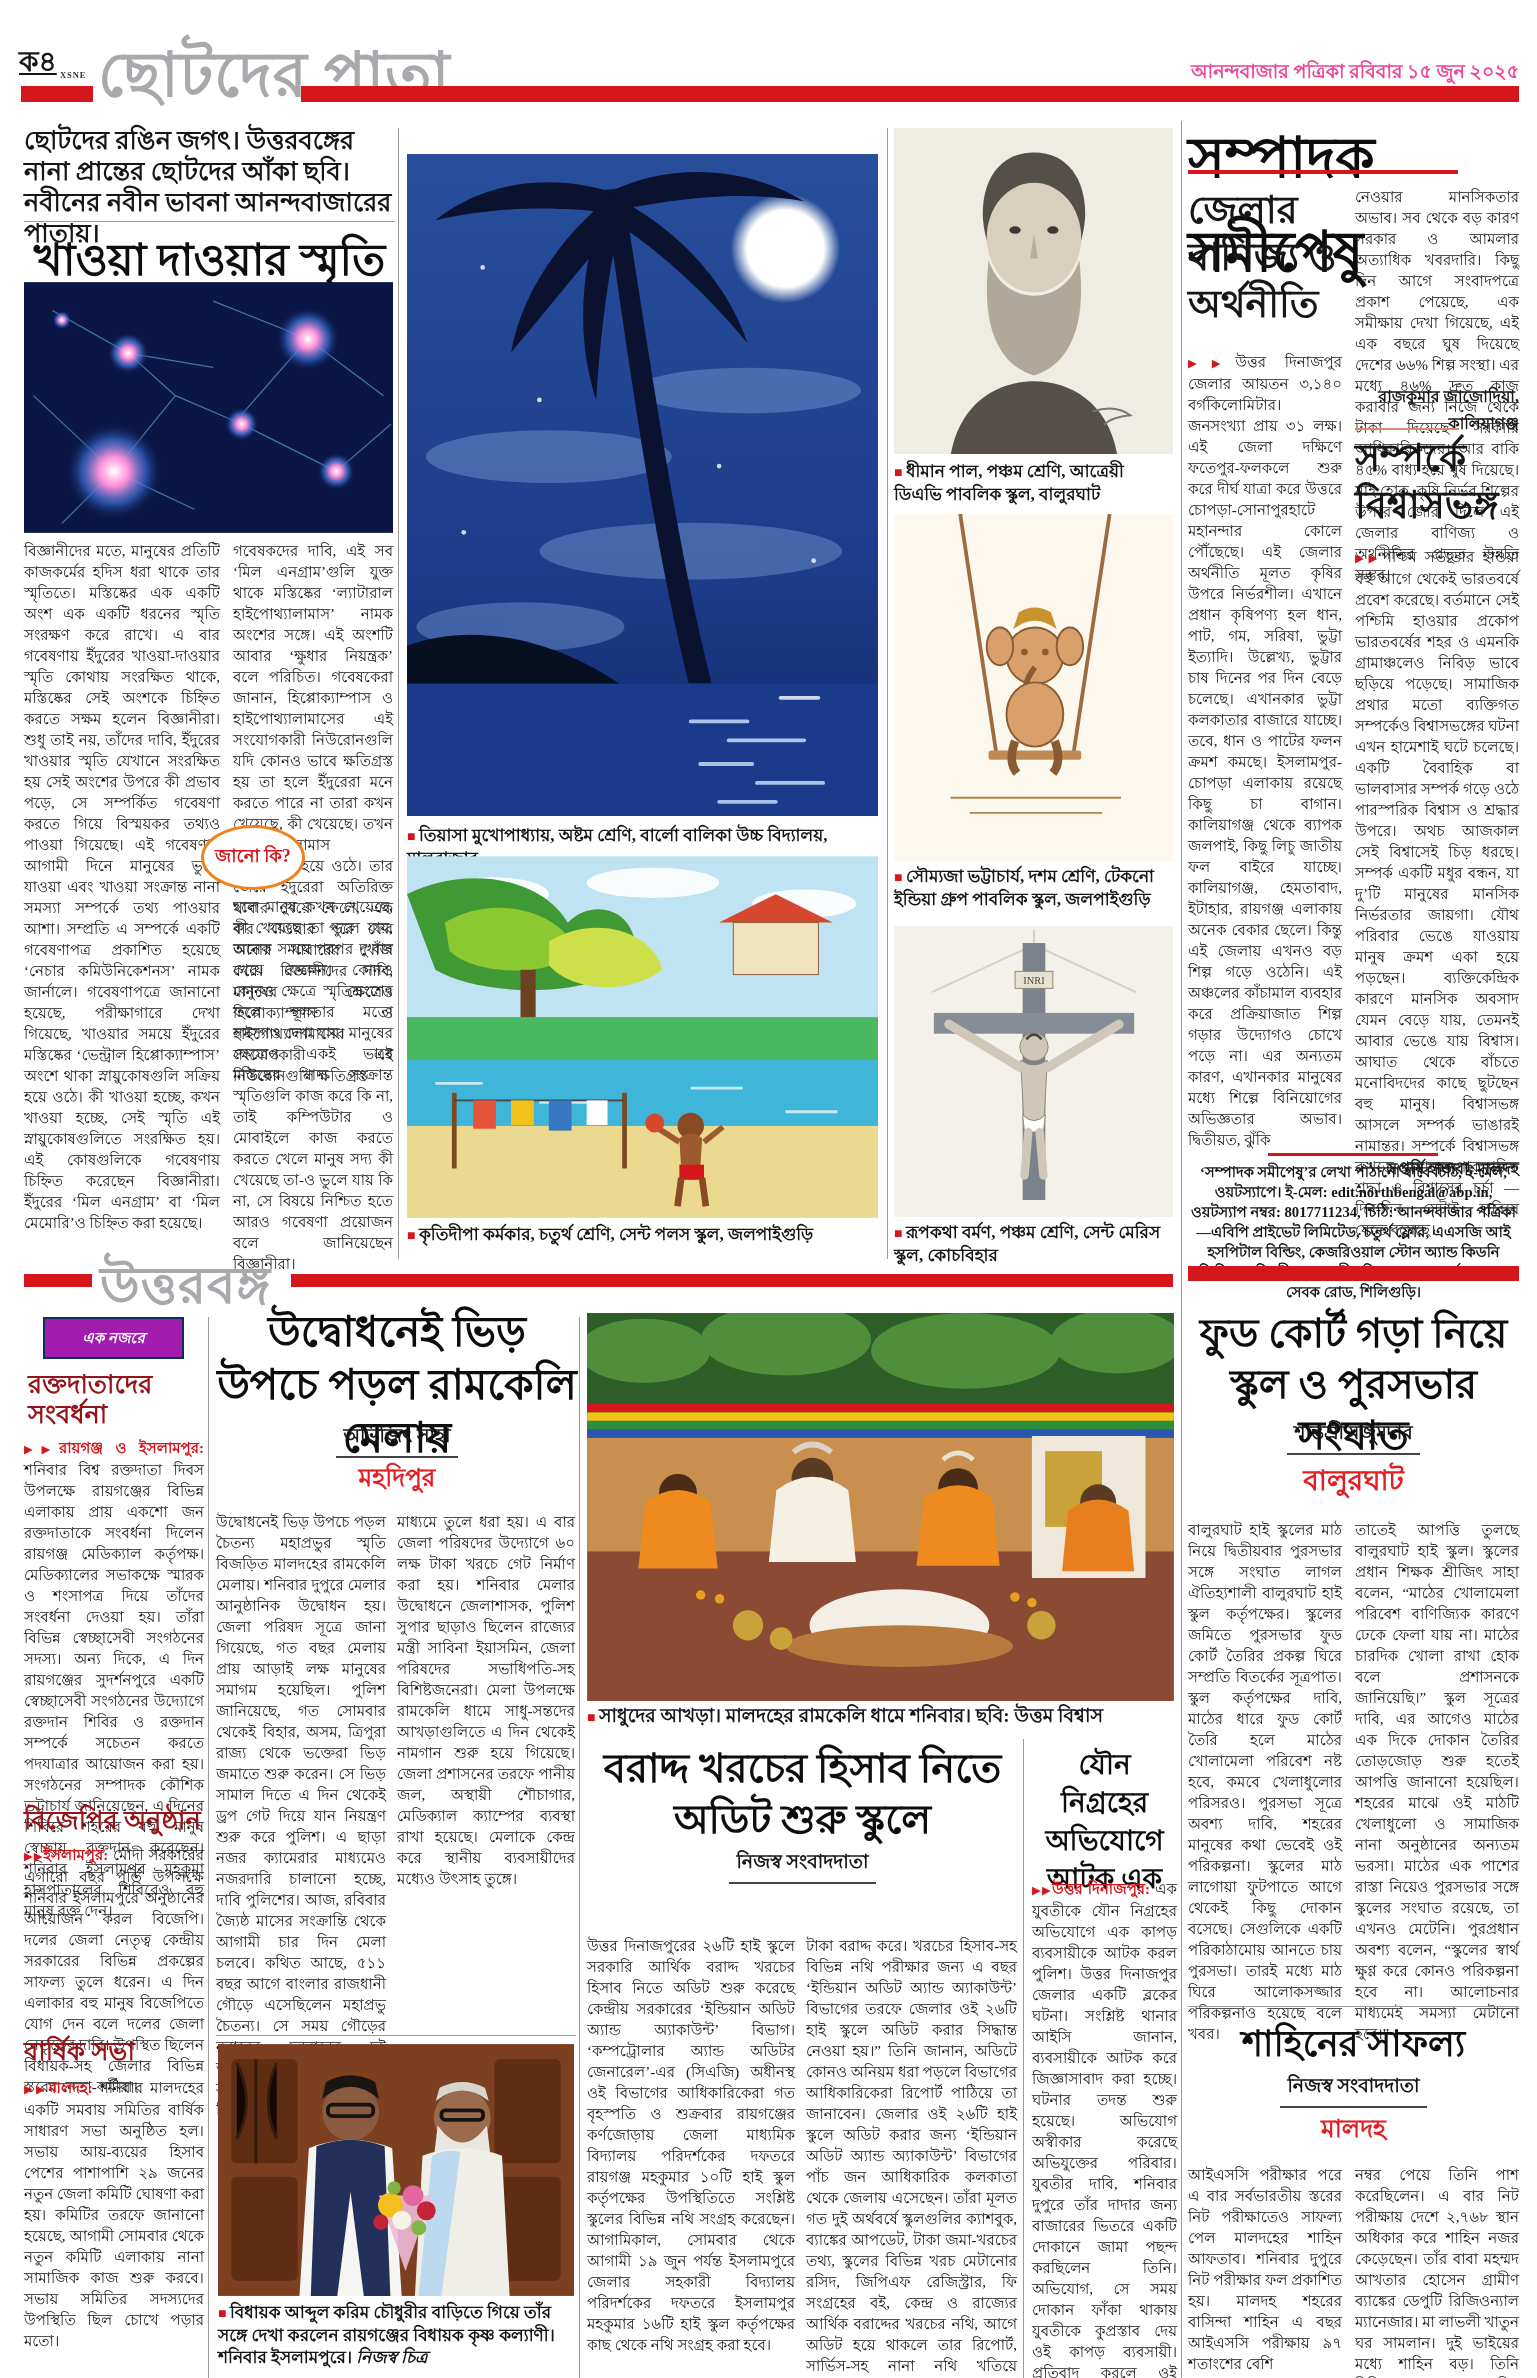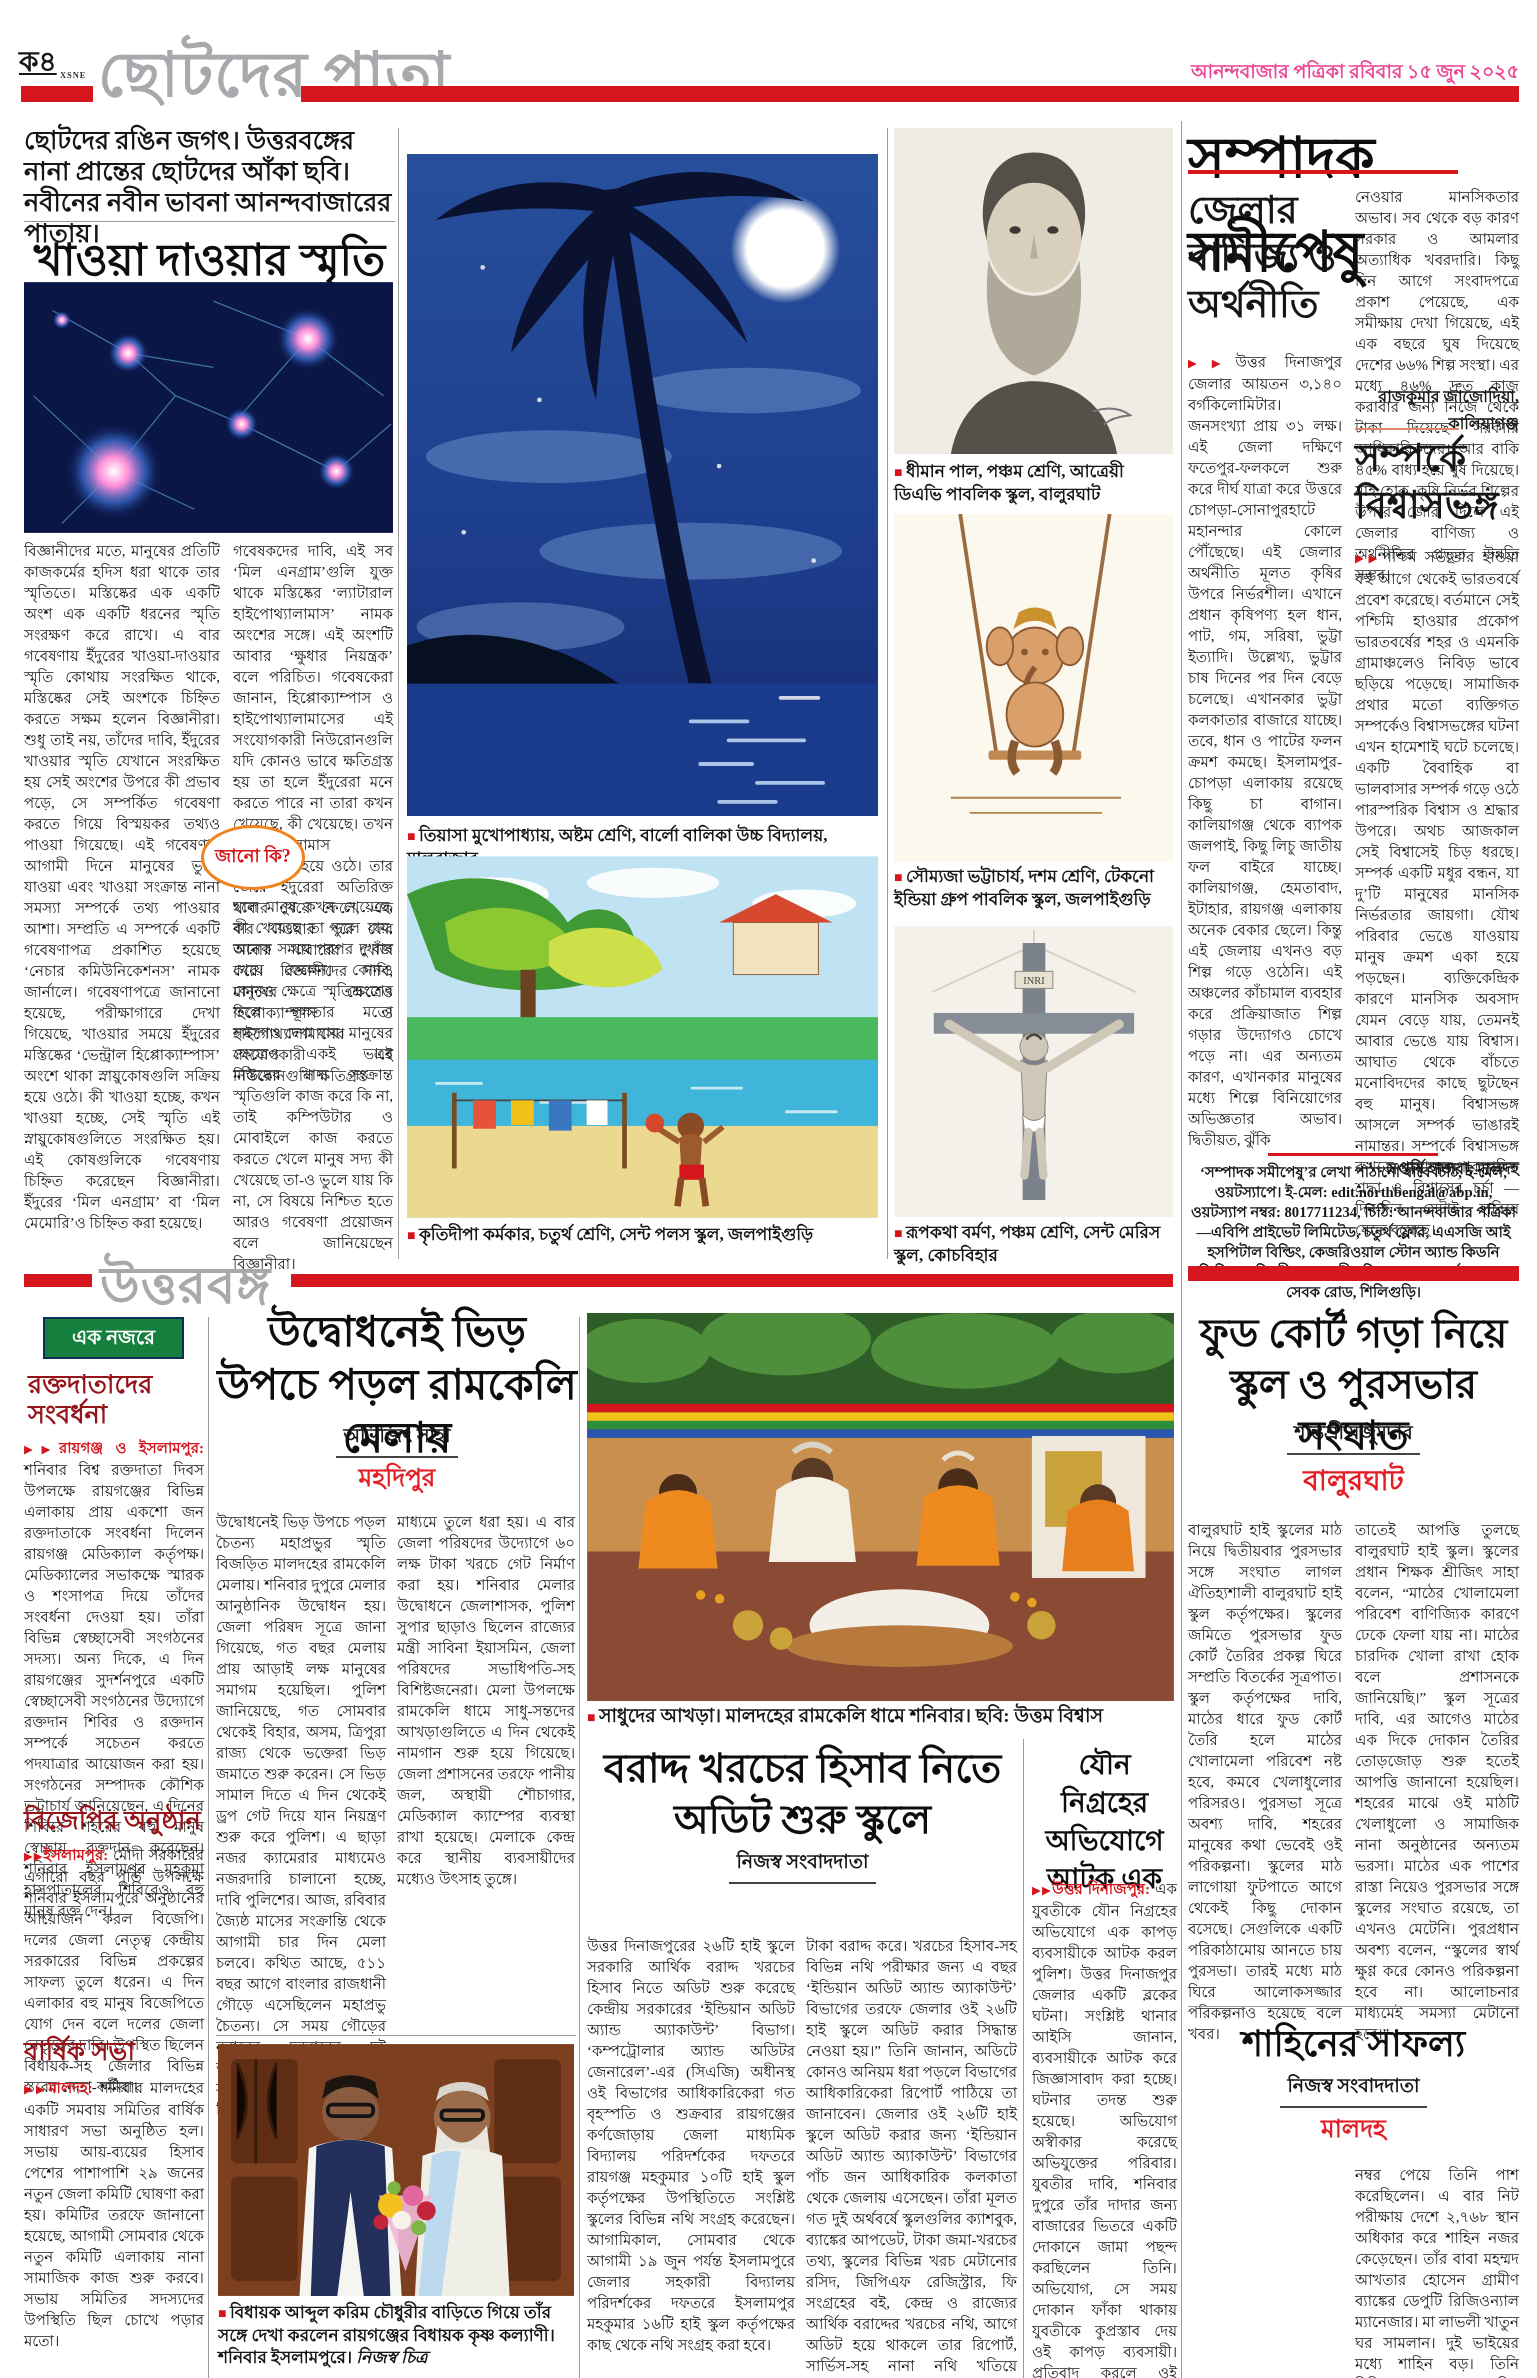--- a/index.html
+++ b/index.html
@@ -22,22 +22,22 @@
   .byline .inner{display:inline-block;border-bottom:2.8px double #444;padding:0 7.6px 2.8px;}
   .dateline{font-size:24.6px;font-weight:bold;color:#e31e24;text-align:center;}
   .lead{color:#d6161d;font-weight:bold;}
   .lead::before{content:"\25B6\25B6 ";font-size:11.4px;color:#d6161d;}
   .briefhead{font-size:25.6px;line-height:30px;font-weight:bold;color:#97131a;}
   .sig{font-weight:bold;text-align:right;font-size:16px;}
   .ltr-head{font-size:38px;line-height:47px;font-weight:bold;}
   .contact{font-size:14.7px;line-height:20px;text-align:center;font-weight:bold;}
   .know{position:absolute;border:3.8px solid #f0831e;border-radius:50%;background:#fff;
     color:#d6161d;font-weight:bold;font-size:18px;display:flex;align-items:center;justify-content:center;}
-  .nbbox{background:#15803d;border:2.8px solid #0b2f57;color:#fff;font-weight:bold;
-    font-size:20px;display:flex;align-items:center;justify-content:center;}
+  .nbbox{background:#a21caf;border:2.8px solid #0b2f57;color:#fff;font-weight:bold;
+    font-size:15px;display:flex;align-items:center;justify-content:center;font-style:italic;}
   figure{margin:0;padding:0;}
   svg{display:block;}
 </style>
 </head>
 <body>
 
 <div id="paper">
 
   <div class="abs pagecode" style="left:19px;top:40px;text-decoration:underline;">ক৪</div>
   <div class="abs edition" style="left:60px;top:70px;">XSNE</div>
@@ -411,16 +411,17 @@
   <div class="abs headline" style="left:1188px;top:1308px;width:331px;font-size:40px;line-height:51px;text-align:center;">ফুড কোর্ট গড়া নিয়ে স্কুল ও পুরসভার সংঘাত</div>
   <div class="abs byline" style="left:1188px;top:1418px;width:331px;"><span class="inner">শান্তশ্রী মজুমদার</span></div>
   <div class="abs dateline" style="left:1188px;top:1459px;width:331px;font-size:28px;">বালুরঘাট</div>
   <div class="abs body" style="left:1188px;top:1520px;width:154px;height:473px;">বালুরঘাট হাই স্কুলের মাঠ নিয়ে দ্বিতীয়বার পুরসভার সঙ্গে সংঘাত লাগল ঐতিহ্যশালী বালুরঘাট হাই স্কুল কর্তৃপক্ষের। স্কুলের জমিতে পুরসভার ফুড কোর্ট তৈরির প্রকল্প ঘিরে সম্প্রতি বিতর্কের সূত্রপাত। স্কুল কর্তৃপক্ষের দাবি, মাঠের ধারে ফুড কোর্ট তৈরি হলে মাঠের খোলামেলা পরিবেশ নষ্ট হবে, কমবে খেলাধুলোর পরিসরও। পুরসভা সূত্রে অবশ্য দাবি, শহরের মানুষের কথা ভেবেই ওই পরিকল্পনা। স্কুলের মাঠ লাগোয়া ফুটপাতে আগে থেকেই কিছু দোকান বসেছে। সেগুলিকে একটি পরিকাঠামোয় আনতে চায় পুরসভা। তারই মধ্যে মাঠ ঘিরে আলোকসজ্জার পরিকল্পনাও হয়েছে বলে খবর।</div>
   <div class="abs body" style="left:1355px;top:1520px;width:164px;height:473px;">তাতেই আপত্তি তুলছে বালুরঘাট হাই স্কুল। স্কুলের প্রধান শিক্ষক শ্রীজিৎ সাহা বলেন, “মাঠের খোলামেলা পরিবেশ বাণিজ্যিক কারণে ঢেকে ফেলা যায় না। মাঠের চারদিক খোলা রাখা হোক বলে প্রশাসনকে জানিয়েছি।” স্কুল সূত্রের দাবি, এর আগেও মাঠের এক দিকে দোকান তৈরির তোড়জোড় শুরু হতেই আপত্তি জানানো হয়েছিল। শহরের মাঝে ওই মাঠটি খেলাধুলো ও সামাজিক নানা অনুষ্ঠানের অন্যতম ভরসা। মাঠের এক পাশের রাস্তা নিয়েও পুরসভার সঙ্গে স্কুলের সংঘাত রয়েছে, তা এখনও মেটেনি। পুরপ্রধান অবশ্য বলেন, “স্কুলের স্বার্থ ক্ষুণ্ণ করে কোনও পরিকল্পনা হবে না। আলোচনার মাধ্যমেই সমস্যা মেটানো হবে।”</div>
 
   <div class="rule-h" style="left:1188px;top:2006px;width:331px;"></div>
   <div class="abs headline" style="left:1188px;top:2016px;width:331px;font-size:36px;text-align:center;">শাহিনের সাফল্য</div>
   <div class="abs byline" style="left:1188px;top:2071px;width:331px;"><span class="inner">নিজস্ব সংবাদদাতা</span></div>
   <div class="abs dateline" style="left:1188px;top:2110px;width:331px;">মালদহ</div>
+  <div class="abs body" style="left:1188px;top:2165px;width:154px;height:206px;">আইএসসি পরীক্ষার পরে এ বার সর্বভারতীয় স্তরের নিট পরীক্ষাতেও সাফল্য পেল মালদহের শাহিন আফতাব। শনিবার দুপুরে নিট পরীক্ষার ফল প্রকাশিত হয়। মালদহ শহরের বাসিন্দা শাহিন এ বছর আইএসসি পরীক্ষায় ৯৭ শতাংশের বেশি</div>
   <div class="abs body" style="left:1355px;top:2165px;width:164px;height:206px;">নম্বর পেয়ে তিনি পাশ করেছিলেন। এ বার নিট পরীক্ষায় দেশে ২,৭৬৮ স্থান অধিকার করে শাহিন নজর কেড়েছেন। তাঁর বাবা মহম্মদ আখতার হোসেন গ্রামীণ ব্যাঙ্কের ডেপুটি রিজিওন্যাল ম্যানেজার। মা লাভলী খাতুন ঘর সামলান। দুই ভাইয়ের মধ্যে শাহিন বড়। তিনি চিকিৎসক হতে চান। শাহিন বলেন, “নিটে ভাল ফলের আশা ছিল। এই ফলে আমি খুশি।”</div>
 
 </div>
 
 
 </body></html>

